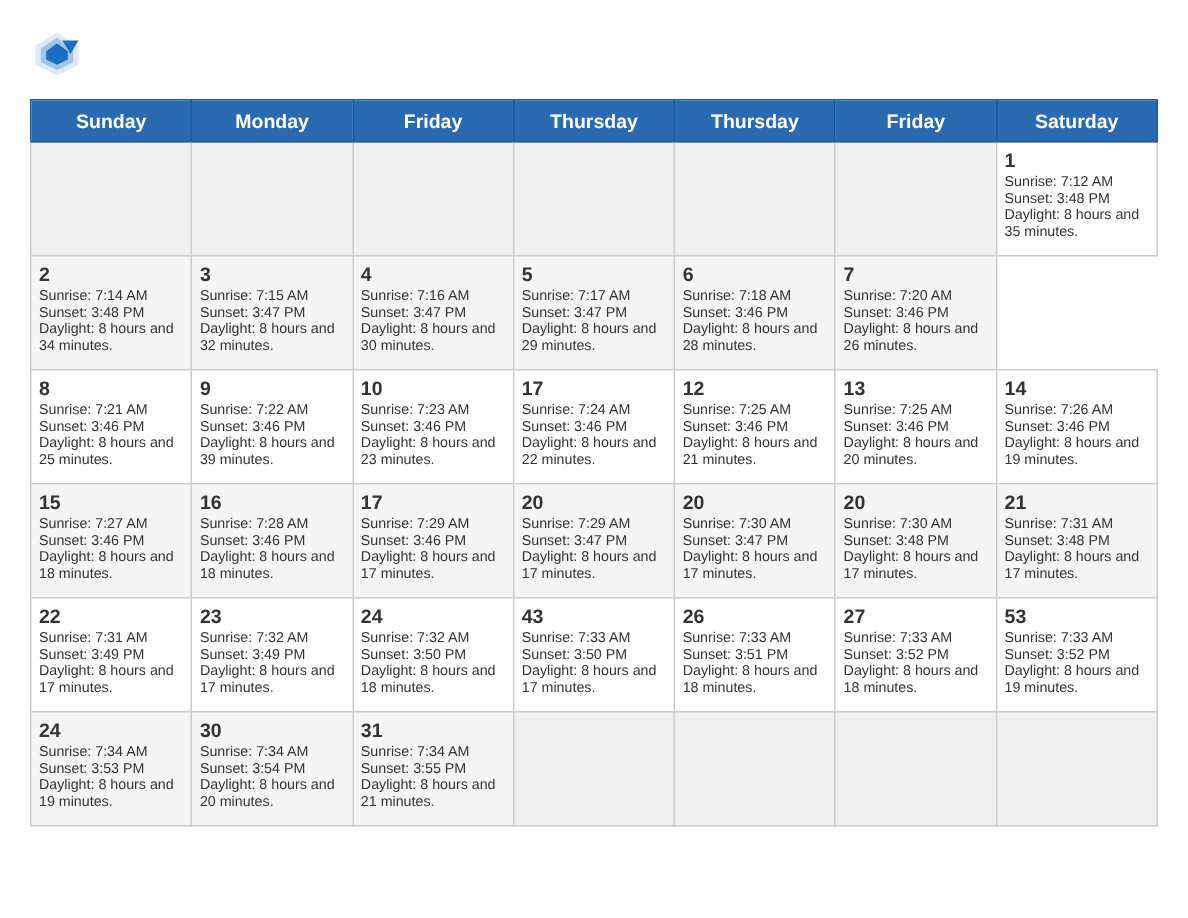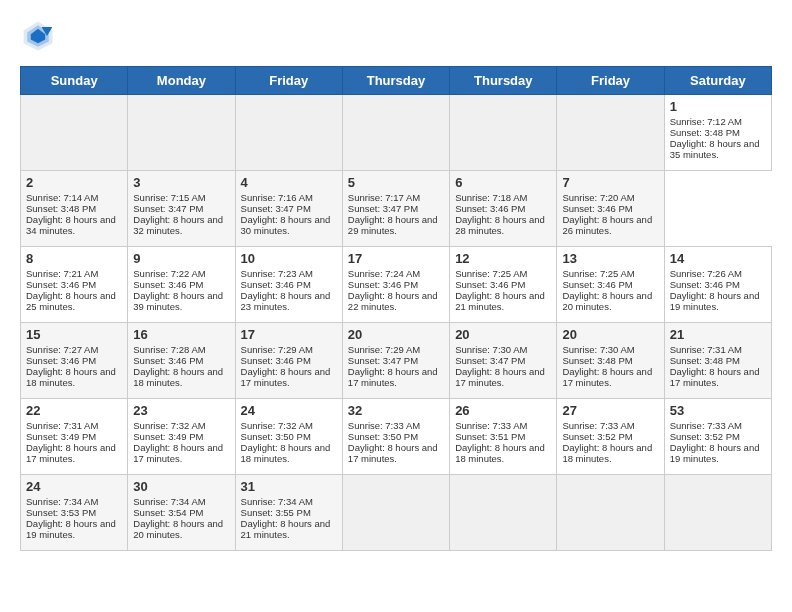--- a/index.html
+++ b/index.html
@@ -157,21 +157,21 @@
           <td><span class="day-num">17</span><span>Sunrise: 7:29 AM</span><br><span>Sunset: 3:46 PM</span><br><span>Daylight: 8 hours and 17 minutes.</span></td>
           <td><span class="day-num">20</span><span>Sunrise: 7:29 AM</span><br><span>Sunset: 3:47 PM</span><br><span>Daylight: 8 hours and 17 minutes.</span></td>
           <td><span class="day-num">20</span><span>Sunrise: 7:30 AM</span><br><span>Sunset: 3:47 PM</span><br><span>Daylight: 8 hours and 17 minutes.</span></td>
           <td><span class="day-num">20</span><span>Sunrise: 7:30 AM</span><br><span>Sunset: 3:48 PM</span><br><span>Daylight: 8 hours and 17 minutes.</span></td>
           <td><span class="day-num">21</span><span>Sunrise: 7:31 AM</span><br><span>Sunset: 3:48 PM</span><br><span>Daylight: 8 hours and 17 minutes.</span></td>
         </tr>
         <tr>
           <td><span class="day-num">22</span><span>Sunrise: 7:31 AM</span><br><span>Sunset: 3:49 PM</span><br><span>Daylight: 8 hours and 17 minutes.</span></td>
           <td><span class="day-num">23</span><span>Sunrise: 7:32 AM</span><br><span>Sunset: 3:49 PM</span><br><span>Daylight: 8 hours and 17 minutes.</span></td>
           <td><span class="day-num">24</span><span>Sunrise: 7:32 AM</span><br><span>Sunset: 3:50 PM</span><br><span>Daylight: 8 hours and 18 minutes.</span></td>
-          <td><span class="day-num">32</span><span>Sunrise: 7:33 AM</span><br><span>Sunset: 3:50 PM</span><br><span>Daylight: 8 hours and 17 minutes.</span></td>
+          <td><span class="day-num">43</span><span>Sunrise: 7:33 AM</span><br><span>Sunset: 3:50 PM</span><br><span>Daylight: 8 hours and 17 minutes.</span></td>
           <td><span class="day-num">26</span><span>Sunrise: 7:33 AM</span><br><span>Sunset: 3:51 PM</span><br><span>Daylight: 8 hours and 18 minutes.</span></td>
           <td><span class="day-num">27</span><span>Sunrise: 7:33 AM</span><br><span>Sunset: 3:52 PM</span><br><span>Daylight: 8 hours and 18 minutes.</span></td>
           <td><span class="day-num">53</span><span>Sunrise: 7:33 AM</span><br><span>Sunset: 3:52 PM</span><br><span>Daylight: 8 hours and 19 minutes.</span></td>
         </tr>
         <tr>
           <td><span class="day-num">24</span><span>Sunrise: 7:34 AM</span><br><span>Sunset: 3:53 PM</span><br><span>Daylight: 8 hours and 19 minutes.</span></td>
           <td><span class="day-num">30</span><span>Sunrise: 7:34 AM</span><br><span>Sunset: 3:54 PM</span><br><span>Daylight: 8 hours and 20 minutes.</span></td>
           <td><span class="day-num">31</span><span>Sunrise: 7:34 AM</span><br><span>Sunset: 3:55 PM</span><br><span>Daylight: 8 hours and 21 minutes.</span></td>
           <td class="empty-cell"></td>
           <td class="empty-cell"></td>

